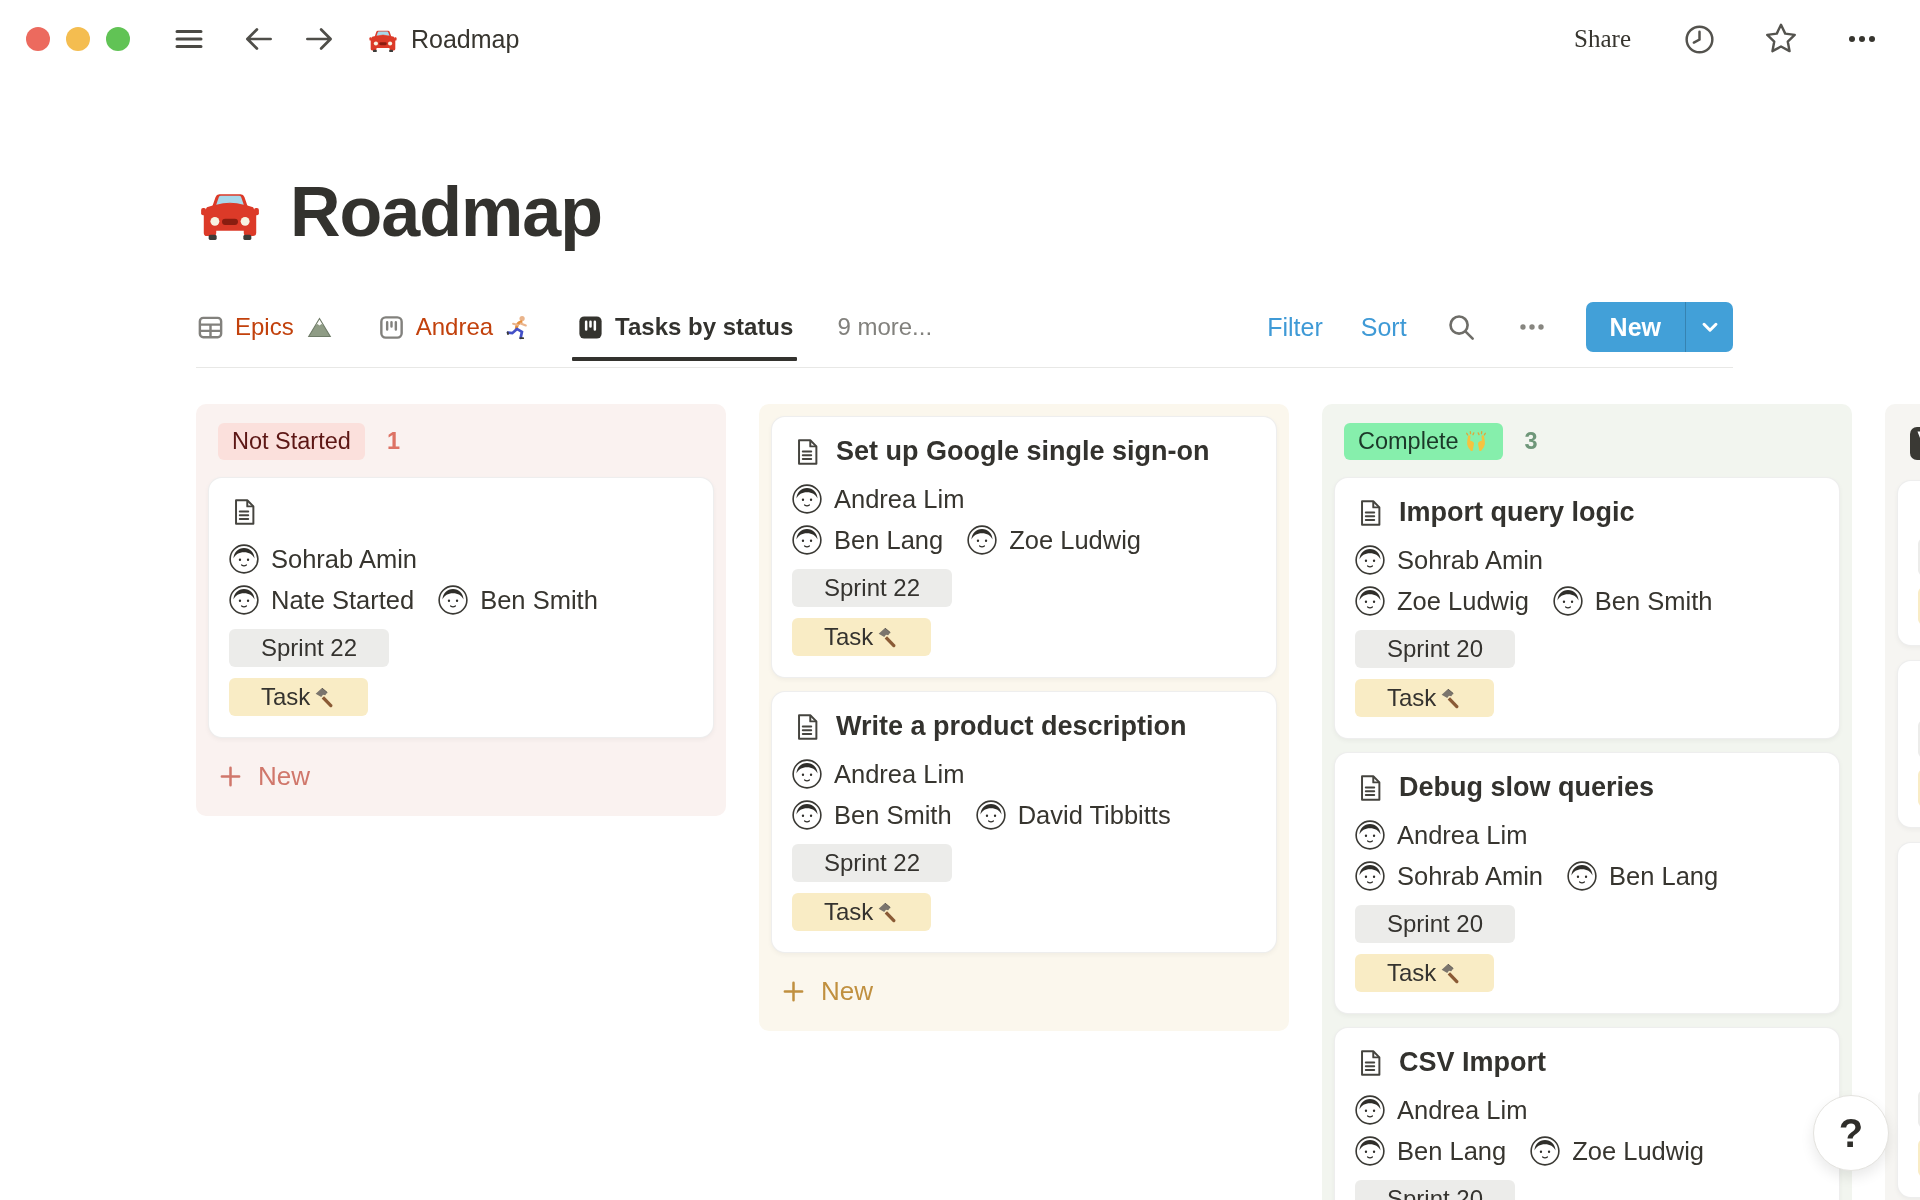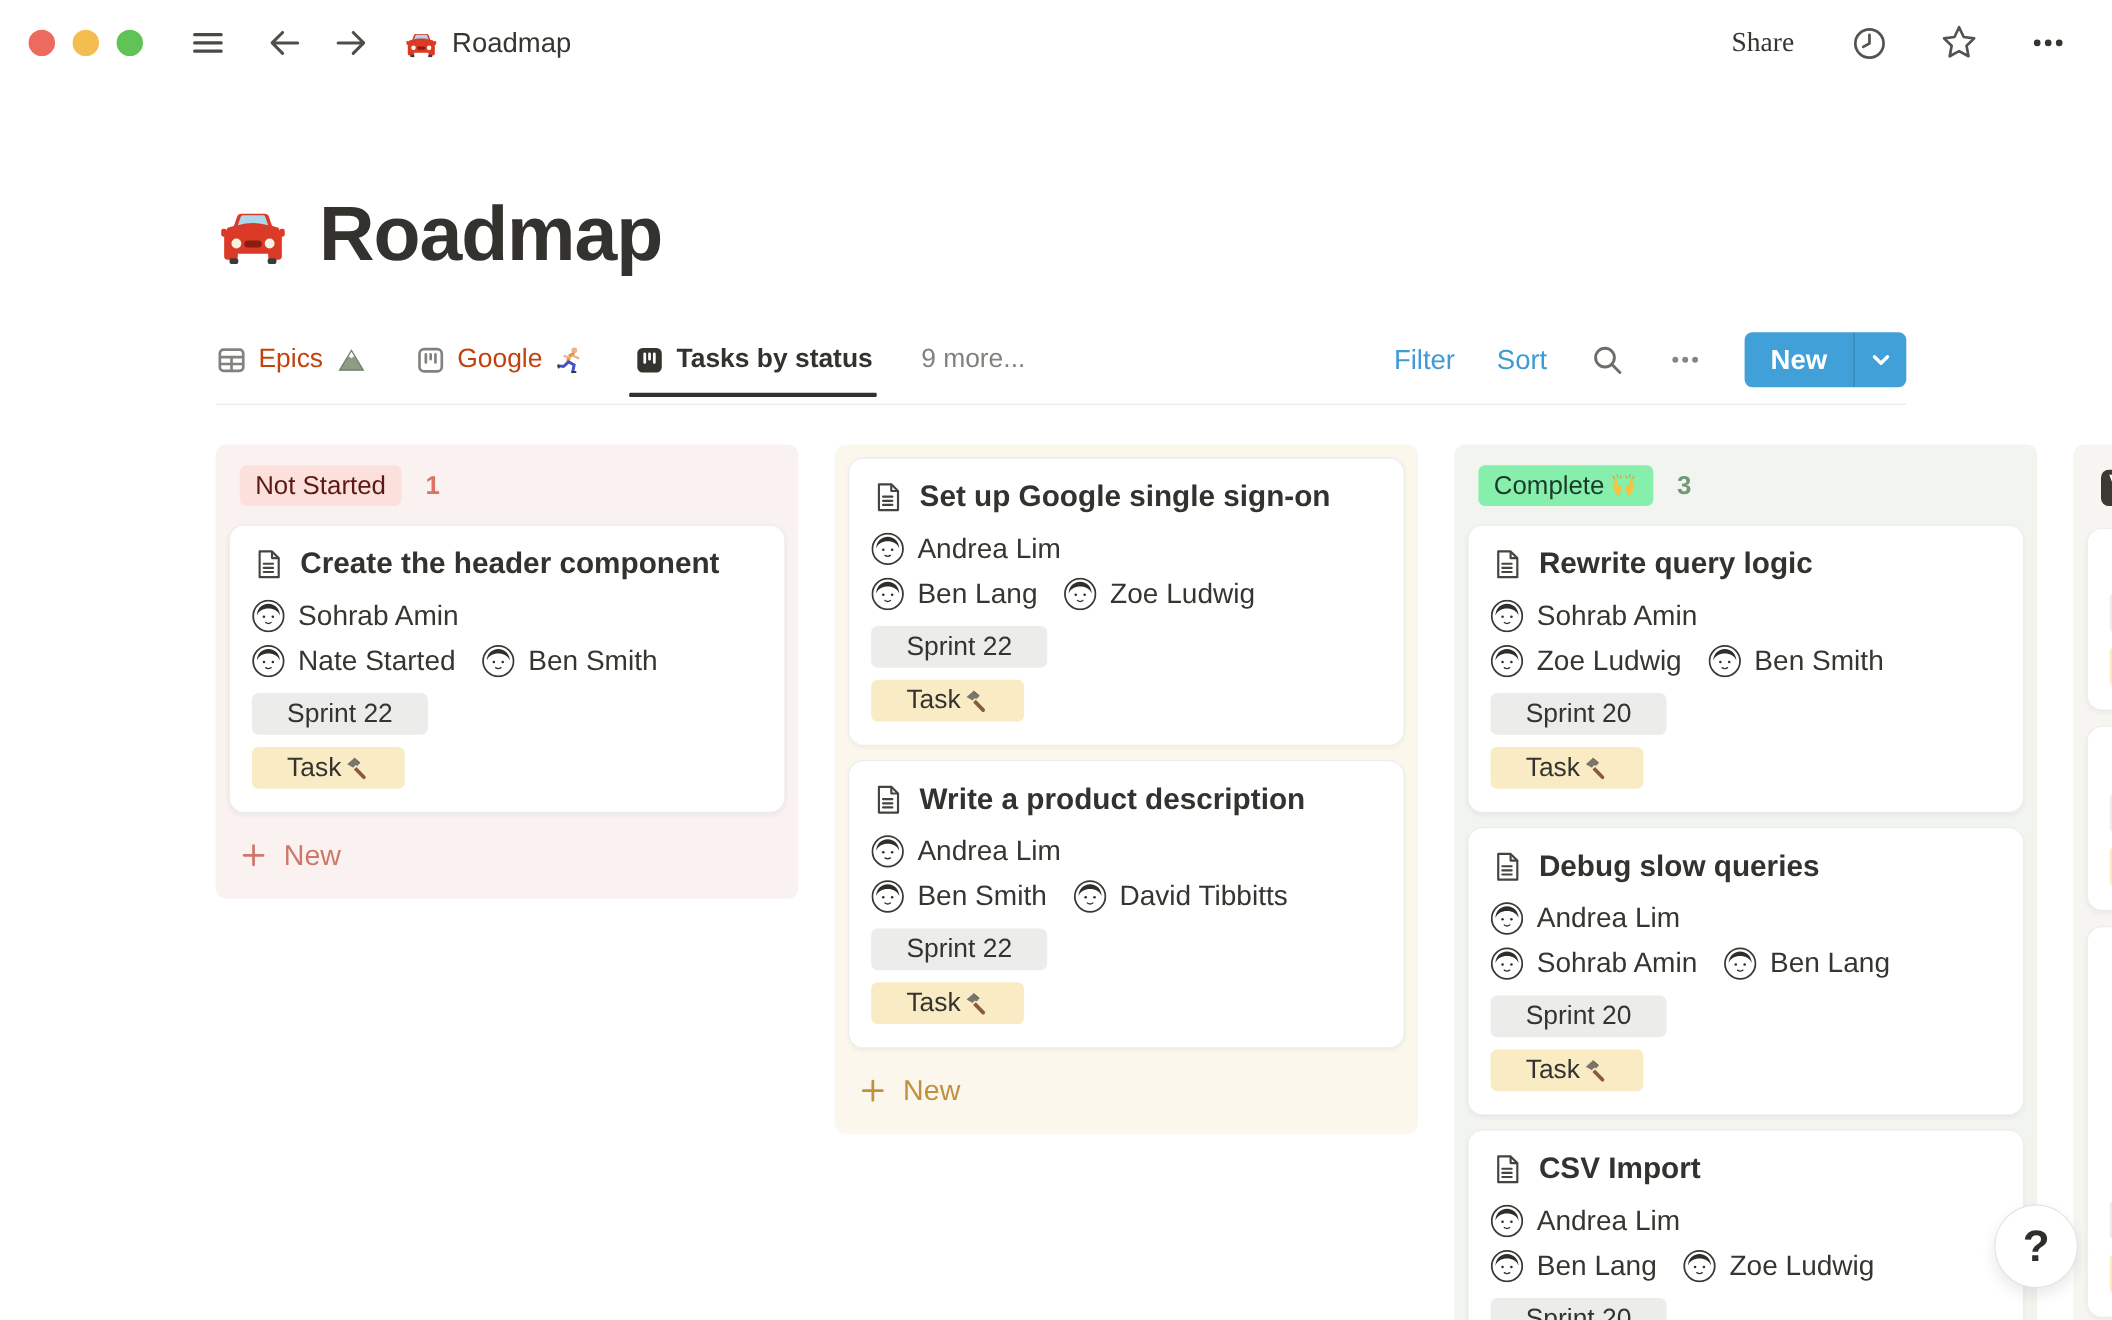--- a/index.html
+++ b/index.html
@@ -176,21 +176,21 @@
           </svg>
         </span>
       </div>
       <div class="tab">
         <span style="display: inline-flex;">
           <svg width="29" height="29" viewBox="0 0 30 30" fill="none" stroke="#82817d" stroke-width="2.5" stroke-linecap="round">
             <rect x="4.5" y="4.5" width="21" height="21" rx="4.5"></rect>
             <path d="M10.5 9.5v7.5M15 9.5v4.5M19.5 9.5v7.5"></path>
           </svg>
         </span>
-        <span>Google</span>
+        <span>Andrea</span>
         <span class="t-emoji" style="display: inline-flex;">
           <svg width="27" height="27" viewBox="0 0 30 30" fill="none" stroke-linecap="round">
             <circle cx="19" cy="5" r="2.9" fill="#eab48b"></circle>
             <path d="M17.8 8.8q-3.8 1-4.8 5.2l-.4 2.6" stroke="#e7903c" stroke-width="3.4"></path>
             <path d="M17.5 10.5l5.6 2.3M14.5 12.2 9 10.8" stroke="#eab48b" stroke-width="2.3"></path>
             <path d="M13.2 16.6l5.6 3.2-1.4 6.8M12.7 17.2l-4.6 4.1-4.8-.6" stroke="#4350c8" stroke-width="3"></path>
             <path d="M17 26.9h3.2M3 20.4l.3 1.9" stroke="#3a3934" stroke-width="2"></path>
           </svg>
         </span>
       </div>
@@ -249,21 +249,20 @@
       </div>
       <div class="card">
         <div class="card-title">
           <span style="display: inline-flex;">
             <svg width="30" height="30" viewBox="0 0 32 32" fill="none" stroke="#45443f" stroke-width="2.1">
               <path d="M7.5 3.5h12L26 10v18.5H7.5Z" stroke-linejoin="round"></path>
               <path d="M19.5 3.5V10H26" stroke-linejoin="round"></path>
               <path d="M11.5 15.5h9M11.5 19.5h9M11.5 23.5h9" stroke-linecap="round"></path>
             </svg>
           </span>
-          <span>Create the header component</span>
         </div>
         <div class="people-row">
           <span class="person">
             <span class="avatar" style="display: inline-flex;">
               <svg width="30" height="30" viewBox="0 0 32 32">
                 <circle cx="16" cy="16" r="14.8" fill="#fff" stroke="#3a3934" stroke-width="1.7"></circle>
                 <path d="M16 4.2c-6.3 0-11 4.8-11.2 11.2 2.1-4.5 5.8-6.7 11.2-6.7s9.1 2.2 11.2 6.7C27 9 22.3 4.2 16 4.2Z" fill="#2f2e2a"></path>
                 <circle cx="11.7" cy="16.8" r="1.25" fill="#2f2e2a"></circle>
                 <circle cx="20.3" cy="16.8" r="1.25" fill="#2f2e2a"></circle>
                 <path d="M13.4 22.3q2.6 1.9 5.2 0" stroke="#2f2e2a" stroke-width="1.3" fill="none" stroke-linecap="round"></path>
@@ -475,21 +474,21 @@
       </div>
       <div class="card">
         <div class="card-title">
           <span style="display: inline-flex;">
             <svg width="30" height="30" viewBox="0 0 32 32" fill="none" stroke="#45443f" stroke-width="2.1">
               <path d="M7.5 3.5h12L26 10v18.5H7.5Z" stroke-linejoin="round"></path>
               <path d="M19.5 3.5V10H26" stroke-linejoin="round"></path>
               <path d="M11.5 15.5h9M11.5 19.5h9M11.5 23.5h9" stroke-linecap="round"></path>
             </svg>
           </span>
-          <span>Rewrite query logic</span>
+          <span>Import query logic</span>
         </div>
         <div class="people-row">
           <span class="person">
             <span class="avatar" style="display: inline-flex;">
               <svg width="30" height="30" viewBox="0 0 32 32">
                 <circle cx="16" cy="16" r="14.8" fill="#fff" stroke="#3a3934" stroke-width="1.7"></circle>
                 <path d="M16 4.2c-6.3 0-11 4.8-11.2 11.2 2.1-4.5 5.8-6.7 11.2-6.7s9.1 2.2 11.2 6.7C27 9 22.3 4.2 16 4.2Z" fill="#2f2e2a"></path>
                 <circle cx="11.7" cy="16.8" r="1.25" fill="#2f2e2a"></circle>
                 <circle cx="20.3" cy="16.8" r="1.25" fill="#2f2e2a"></circle>
                 <path d="M13.4 22.3q2.6 1.9 5.2 0" stroke="#2f2e2a" stroke-width="1.3" fill="none" stroke-linecap="round"></path>

